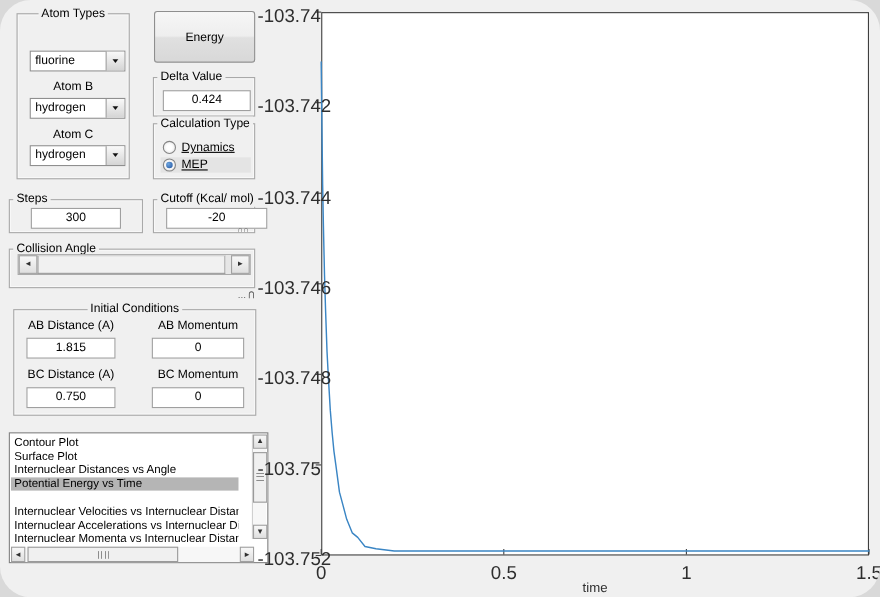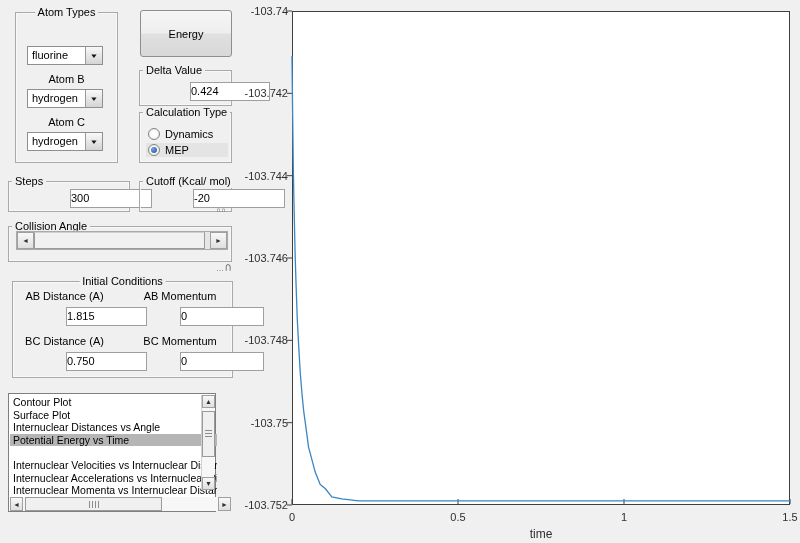--- a/index.html
+++ b/index.html
@@ -1,80 +1,80 @@
 <!DOCTYPE html>
 <html><head>
 <meta charset="utf-8">
 <style>
   * { box-sizing: border-box; margin: 0; padding: 0; }
   body { background:#d9d9d9; }
   .app {
     position: relative; width: 800px; height: 543px;
     background: #f0f0f0; overflow: hidden;
-    font-family: "Liberation Sans", sans-serif; font-size: 11px; color: #000;
+    font-family: "Liberation Sans", sans-serif; font-size: 11px; color: #000; border-radius: 28px;
   }
   
   .gb { position: absolute; border: 1px solid #a9a9a9; box-shadow: inset 0 0 0 1px rgba(255,255,255,.55); }
   .gb-title { position: absolute; top: -7px; background: #f0f0f0; padding: 0 3px; line-height: 13px; white-space: nowrap; }
   .gb-title.center { left: 50%; transform: translateX(-50%); }
   .gb-title.left { left: 3px; }
   
   .edit { position: absolute; height: 19px; background: #fff; border: 1px solid #9f9f9f;
-          text-align: left; line-height: 17px; margin-left: 42px; }
-  
-  .combobox { position: absolute; left: 11px; width: 76px; height: 19px; background: #fff; border: 1px solid #8f8f8f; }
+          text-align: center; line-height: 17px; }
+  
+  .combobox { position: absolute; left: 11px; width: 87px; height: 19px; background: #fff; border: 1px solid #8f8f8f; }
   .combo-text { position: absolute; left: 4px; top: 1px; line-height: 15px; }
   .combo-btn { position: absolute; right: 0; top: 0; width: 17px; height: 17px;
                background: linear-gradient(#f9f9f9, #d4d4d4); border-left: 1px solid #9a9a9a;
                display: flex; align-items: center; justify-content: center; }
   .combo-arrow { font-size: 6px; color: #111; transform: scaleX(1.5); }
   .ctl-label { position: absolute; left: 0; right: 0; text-align: center; height: 13px; line-height: 13px; }
   
   .btn-update { position: absolute; left: 140px; top: 10px; width: 92px; height: 47px;
     border: 1px solid #8e8e8e; border-radius: 3px;
     background: linear-gradient(#f6f6f6, #eeeeee 48%, #e0e0e0 52%, #d8d8d8);
     display: flex; align-items: center; justify-content: center; font-size: 11px; }
   
-  .radio-row { position: absolute; left: 6px; right: 3px; height: 14px; display: flex; align-items: center; gap: 5px; padding-left: 2px; }
+  .radio-row { position: absolute; left: 6px; right: 3px; height: 14px; display: flex; align-items: center; gap: 5px; padding-left: 2px; text-decoration: underline; }
   .radio-row.hl { background: #e4e4e4; }
   .radio-circle { width: 12px; height: 12px; border-radius: 50%; border: 1px solid #848484;
                   background: radial-gradient(#ffffff 35%, #dedede); flex: 0 0 auto; }
   .radio-circle.selected::after { content: ""; display: block; width: 6px; height: 6px; margin: 2px;
                   border-radius: 50%; background: radial-gradient(circle at 35% 35%, #6ea6e0, #1c4f9c); }
   
   .slider { position: absolute; left: 16px; top: 231px; width: 212px; height: 19px; background: #ededed; border: 1px solid #aaaaaa; }
   .sb-btn { position: absolute; background: linear-gradient(#f8f8f8,#dfdfdf); border: 1px solid #a0a0a0;
             display: flex; align-items: center; justify-content: center; font-size: 7px; color: #303030; }
   .sl-left  { left: 0; top: 0; width: 17px; height: 17px; }
   .sl-right { right: 0; top: 0; width: 17px; height: 17px; }
   .sl-thumb { position: absolute; left: 17px; top: 0; width: 171px; height: 17px;
               background: #f1f1f1; border: 1px solid #9a9a9a; border-top-color: #cfcfcf; }
   .sl-track { position: absolute; left: 188px; top: 0; width: 7px; height: 17px; background: #e6e6e6; }
   
-  .listbox { position: absolute; left: 8px; top: 393px; width: 208px; height: 119px; background: #fff; border: 1px solid #7f7f7f; }
+  .listbox { position: absolute; left: 8px; top: 393px; width: 236px; height: 119px; background: #fff; border: 1px solid #7f7f7f; }
   .list-rows { position: absolute; left: 1px; top: 2px; width: 207px; height: 102px; overflow: hidden; }
   .list-row { position: absolute; left: 0; width: 100%; height: 12.6px; line-height: 12.6px;
               padding-left: 3px; white-space: nowrap; overflow: hidden; font-size: 10.5px; }
   .list-row.sel { background: #b5b5b5; }
   .vsb { position: absolute; right: 1px; top: 1px; width: 13px; height: 95px; background: #f7f7f7; border-left: 1px solid #d0d0d0; }
   .vsb .up   { left: 0; top: 0; width: 13px; height: 13px; }
   .vsb .down { left: 0; top: 82px; width: 13px; height: 13px; }
   .vsb-thumb { position: absolute; left: 0; top: 16px; width: 13px; height: 46px; background: #f0f0f0; border: 1px solid #9a9a9a;
                display: flex; align-items: center; justify-content: center; }
   .grip-v { width: 7px; height: 8px; background: repeating-linear-gradient(#8c8c8c 0 1px, transparent 1px 3px); }
   .hsb { position: absolute; left: 1px; top: 103px; width: 221px; height: 14px; background: #f7f7f7; }
   .hsb .lft { left: 0; top: 0; width: 13px; height: 14px; }
   .hsb .rgt { right: 0; top: 0; width: 13px; height: 14px; }
   .hsb-thumb { position: absolute; left: 15px; top: 0; width: 137px; height: 14px; background: #f0f0f0; border: 1px solid #9a9a9a;
                display: flex; align-items: center; justify-content: center; }
   .grip-h { width: 10px; height: 7px; background: repeating-linear-gradient(90deg, #8c8c8c 0 1px, transparent 1px 3px); }
   
   .plot-axes { position: absolute; left: 292px; top: 11px; width: 498px; height: 494px; }
   .plot-axes svg { overflow: visible; }
-  .tick-label { position: absolute; font-size: 11px; color: #2e2e2e; }
+  .tick-label { position: absolute; font-size: 17px; color: #2e2e2e; }
   .xlabel { position: absolute; font-size: 12px; color: #2e2e2e; text-align: center; }
   
   .artifact { position: absolute; color: #555; white-space: nowrap; }
   .rot90 { display: inline-block; transform: rotate(90deg); font-size: 10px; }
 </style>
 </head>
 <body>
 
 <div class="app" id="app">
 

